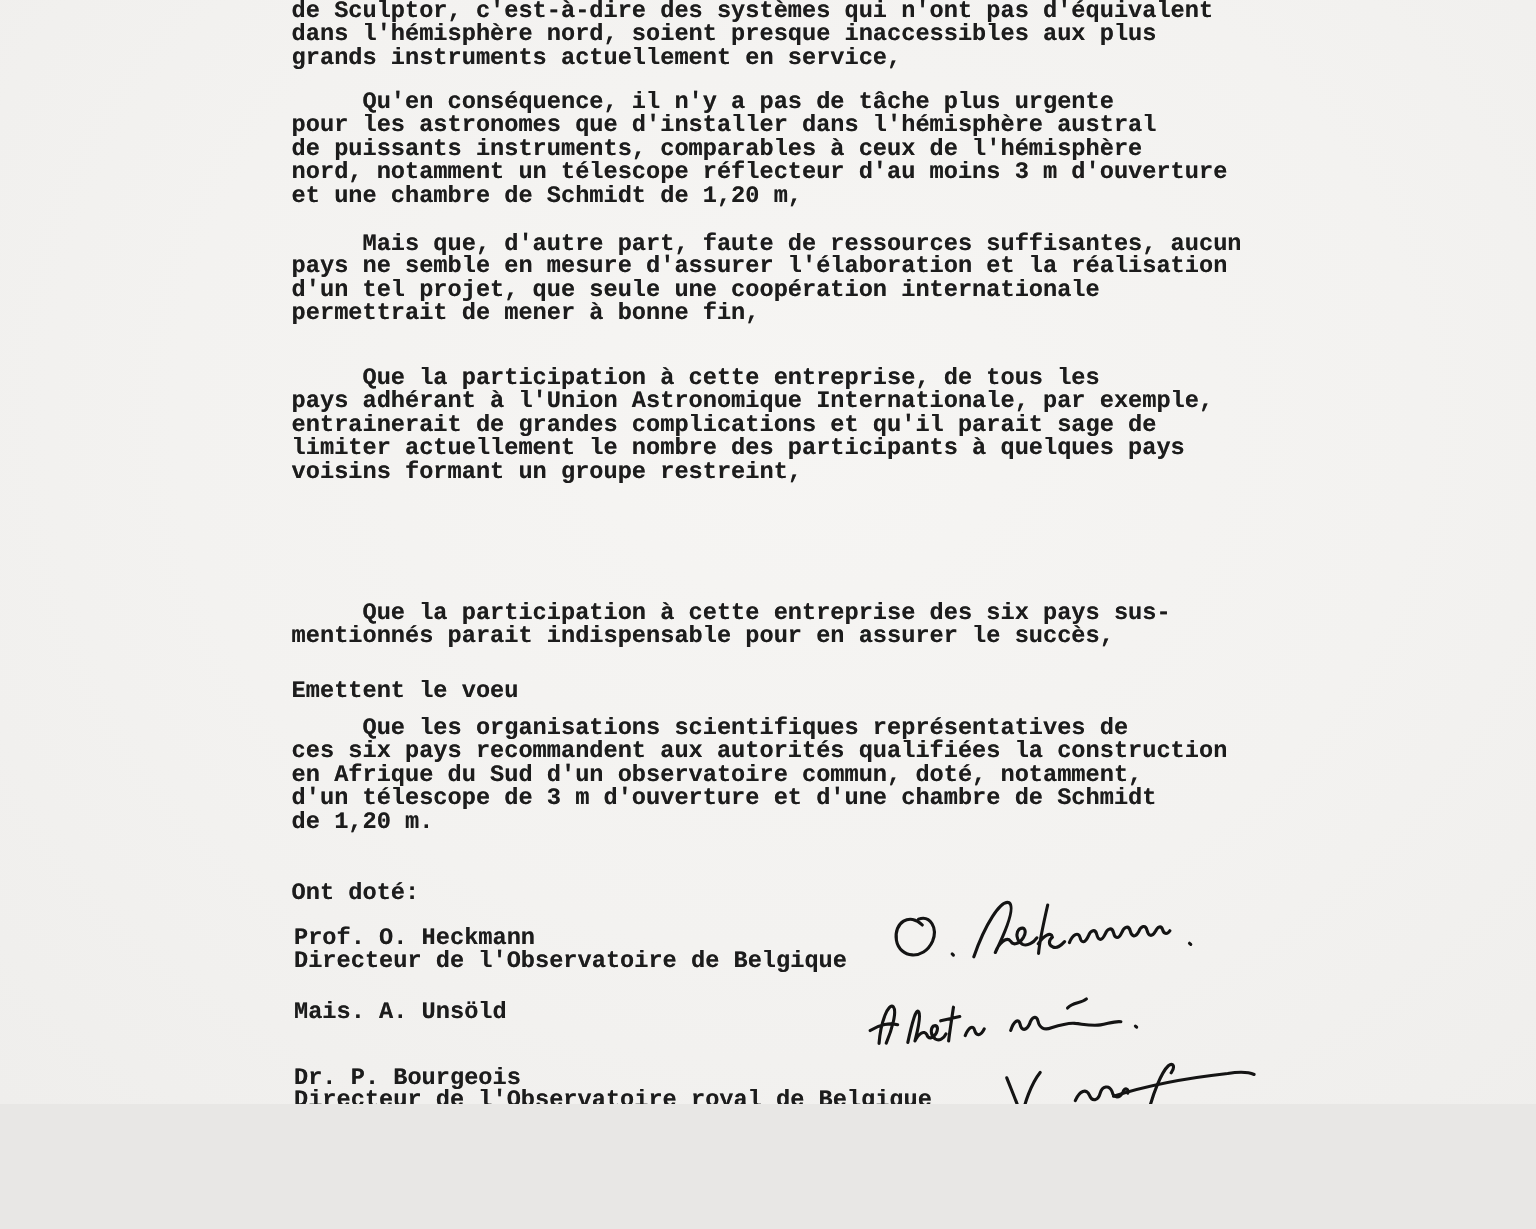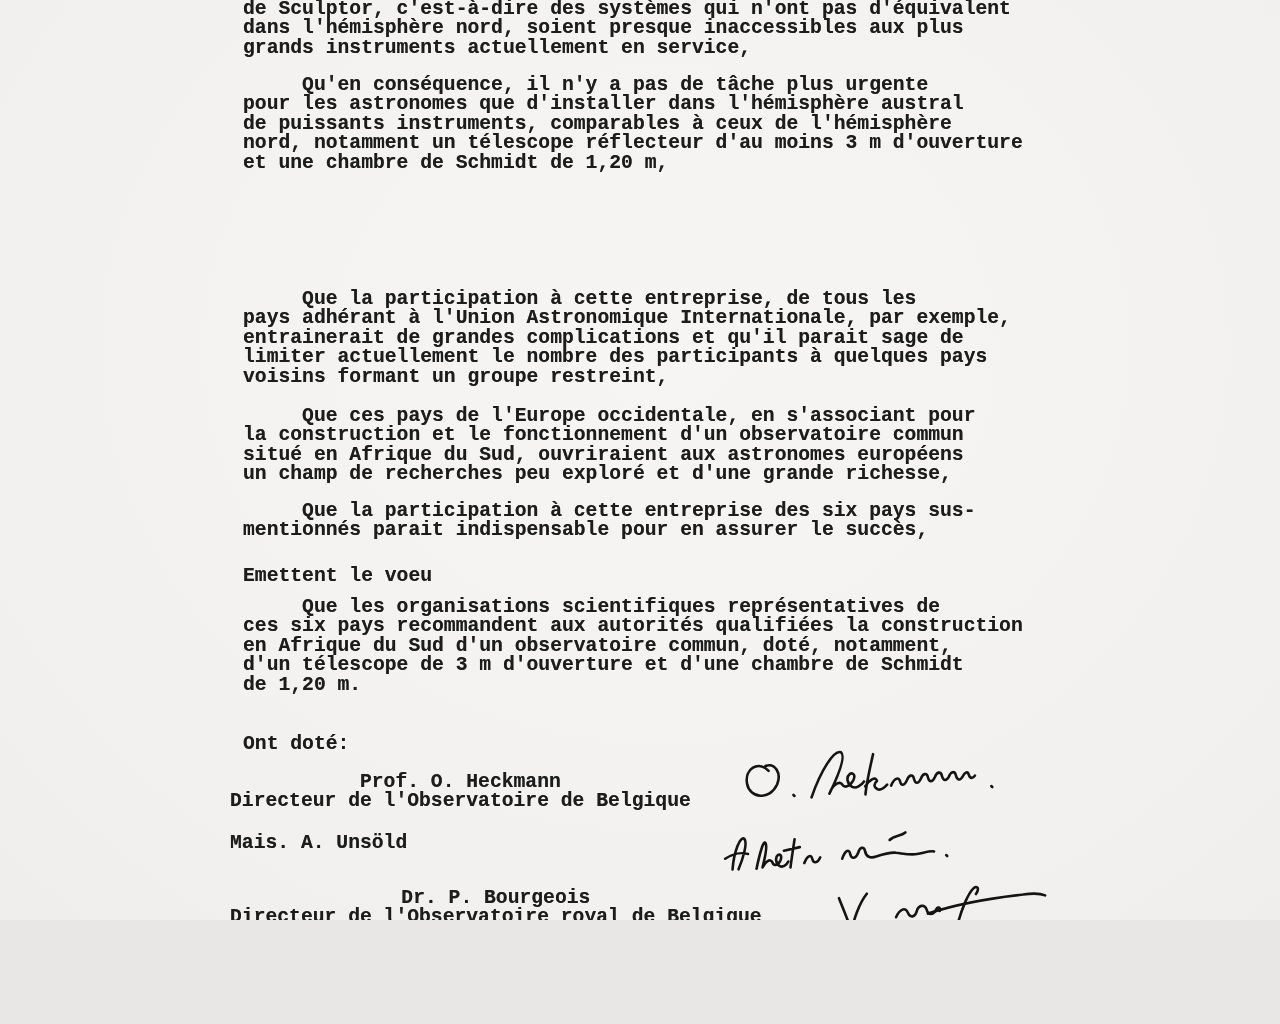--- a/index.html
+++ b/index.html
@@ -18,22 +18,21 @@
     font-family:"Liberation Mono", monospace;
     font-weight:700;
     font-size:19.7px;
     line-height:19.4px;
     letter-spacing:0;
     color:#1c1c1c;
     text-shadow:0 0 0.5px rgba(10,10,10,0.55);
   }
   .sigblock{
     position:absolute;
-    left:230px;
-    text-align:center;
+    left:245px;
   }
   .sigblock pre{
     position:static;
     margin:0;
     white-space:pre;
     font-family:"Liberation Mono", monospace;
     font-weight:700;
     font-size:19.7px;
     line-height:19.4px;
     color:#1c1c1c;
@@ -56,29 +55,29 @@
 <div class="page">
 
   <pre class="para" style="top:0px">de Sculptor, c'est-à-dire des systèmes qui n'ont pas d'équivalent
 dans l'hémisphère nord, soient presque inaccessibles aux plus
 grands instruments actuellement en service,</pre>
   <pre class="para" style="top:76px">     Qu'en conséquence, il n'y a pas de tâche plus urgente
 pour les astronomes que d'installer dans l'hémisphère austral
 de puissants instruments, comparables à ceux de l'hémisphère
 nord, notamment un télescope réflecteur d'au moins 3 m d'ouverture
 et une chambre de Schmidt de 1,20 m,</pre>
-  <pre class="para" style="top:290px">     Que la participation à cette entreprise, de tous les
+  <pre class="para" style="top:194px">     Mais que, d'autre part, faute de ressources suffisantes, aucun
+pays ne semble en mesure d'assurer l'élaboration et la réalisation
+d'un tel projet, que seule une coopération internationale
+permettrait de mener à bonne fin,</pre>
+  <pre class="para" style="top:306px">     Que la participation à cette entreprise, de tous les
 pays adhérant à l'Union Astronomique Internationale, par exemple,
 entrainerait de grandes complications et qu'il parait sage de
 limiter actuellement le nombre des participants à quelques pays
 voisins formant un groupe restreint,</pre>
-  <pre class="para" style="top:407px">     Que ces pays de l'Europe occidentale, en s'associant pour
-la construction et le fonctionnement d'un observatoire commun
-situé en Afrique du Sud, ouvriraient aux astronomes européens
-un champ de recherches peu exploré et d'une grande richesse,</pre>
   <pre class="para" style="top:502px">     Que la participation à cette entreprise des six pays sus-
 mentionnés parait indispensable pour en assurer le succès,</pre>
 
   <pre class="para" style="top:567px">Emettent le voeu</pre>
 
   <pre class="para" style="top:598px">     Que les organisations scientifiques représentatives de
 ces six pays recommandent aux autorités qualifiées la construction
 en Afrique du Sud d'un observatoire commun, doté, notamment,
 d'un télescope de 3 m d'ouverture et d'une chambre de Schmidt
 de 1,20 m.</pre>

